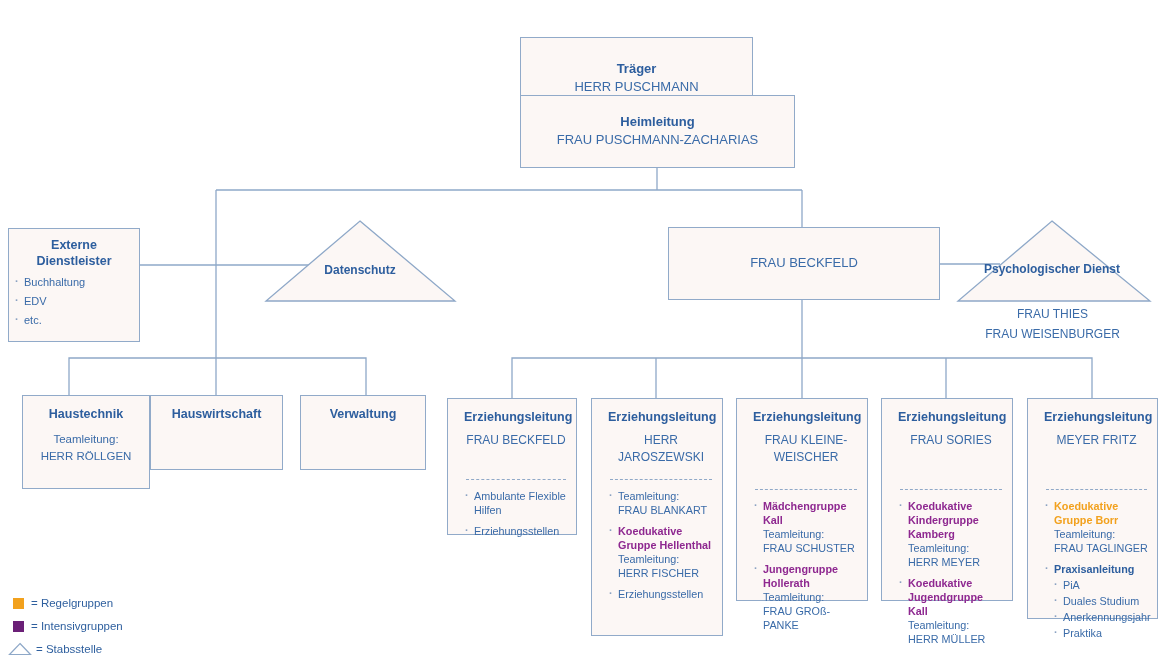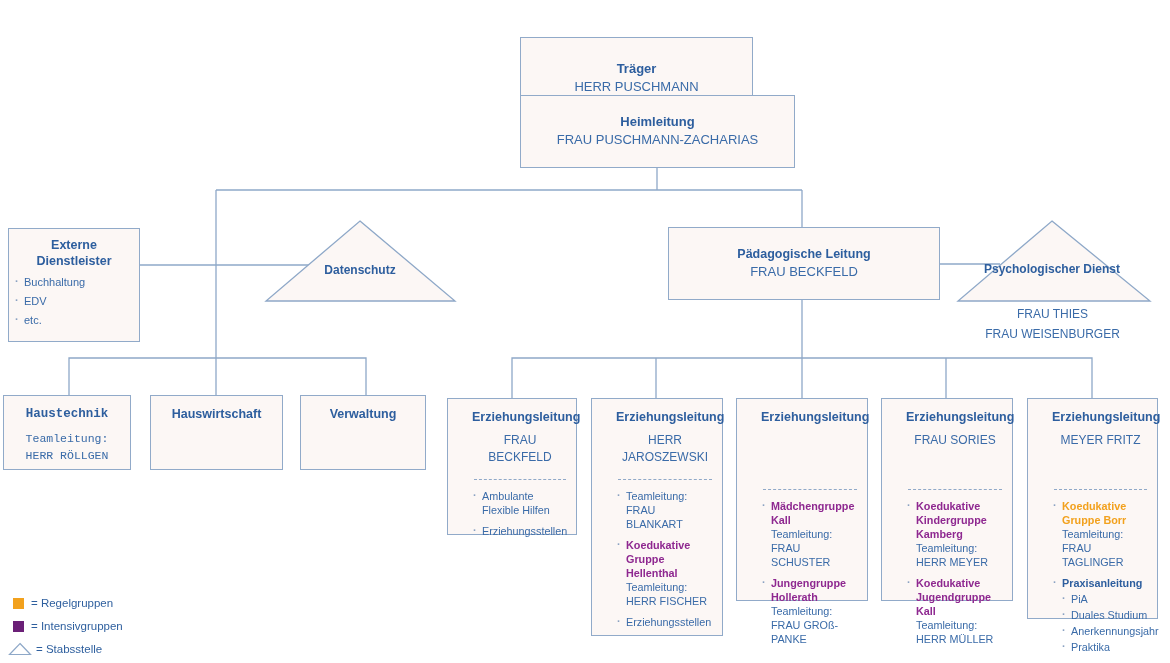--- a/index.html
+++ b/index.html
@@ -18,21 +18,21 @@
   .vcenter{display:flex;flex-direction:column;justify-content:center;height:100%;}
   
   .ext-title{font-weight:bold;color:#2d5e9e;font-size:12.5px;line-height:1.3;text-align:center;margin-top:8px;}
   .ext-items{text-align:left;margin:6px 4px 0 6px;font-size:11px;color:#3a6ba8;}
   .ext-item{position:relative;padding-left:9px;margin-bottom:7px;}
   .ext-item::before{content:"\00B7";position:absolute;left:0;top:-1px;color:#8aa2c2;font-weight:bold;}
   
   .admin .title{font-size:12.5px;margin-top:10px;}
   .admin .team{font-size:11.5px;color:#3a6ba8;margin-top:8px;line-height:1.45;}
   
-  .erz{text-align:left;padding:8px 8px 6px 24px;}
+  .erz{text-align:left;padding:8px 8px 6px 16px;}
   .erz-head{min-height:62px;text-align:center;}
   .erz-head .title{font-size:12.5px;margin-top:2px;}
   .erz-head .pname{margin-top:6px;font-size:12px;}
   .erz .divider{border:none;border-top:1px dashed #90a9c8;margin:8px 2px 9px 2px;}
   .entry{position:relative;padding-left:10px;margin-bottom:7px;font-size:10.8px;line-height:1.3;color:#3a6ba8;}
   .entry::before{content:"\00B7";position:absolute;left:1px;top:-1px;color:#8aa2c2;font-weight:bold;}
   .group-name{font-weight:bold;}
   .group-name.regelgruppe{color:#f2a11d;}
   .group-name.intensivgruppe{color:#8e2890;}
   .group-name.plain{font-weight:normal;color:#3a6ba8;}
@@ -100,32 +100,31 @@
       <div class="ext-item">Buchhaltung</div>
       <div class="ext-item">EDV</div>
       <div class="ext-item">etc.</div>
     </div>
   </div>
 
   <div class="tri-label" style="left:295px;top:262px;width:130px;">Datenschutz</div>
 
   <div class="node" style="left:668px;top:227px;width:272px;height:73px;">
     <div class="vcenter">
-      <div class="title" style="font-size:12.5px;">Pädagogische Leitung</div>
       <div class="pname">FRAU BECKFELD</div>
     </div>
   </div>
 
   <div class="tri-label" style="left:977px;top:261px;width:150px;">Psychologischer Dienst</div>
   <div class="tri-names" style="left:940px;top:305px;width:225px;">
     <div>FRAU THIES</div>
     <div>FRAU WEISENBURGER</div>
   </div>
 
-  <div class="node admin" style="left:3px;top:395px;width:128px;height:75px;font-family:Liberation Mono, monospace;">
+  <div class="node admin" style="left:22px;top:395px;width:128px;height:94px;">
     <div class="title">Haustechnik</div>
     <div class="team">
       <div>Teamleitung:</div>
       <div>HERR RÖLLGEN</div>
     </div>
   </div>
   <div class="node admin" style="left:150px;top:395px;width:133px;height:75px;">
     <div class="title">Hauswirtschaft</div>
   </div>
   <div class="node admin" style="left:300px;top:395px;width:126px;height:75px;">
@@ -162,20 +161,21 @@
       <div class="team-line">HERR FISCHER</div>
     </div>
     <div class="entry">
       <div class="group-name plain">Erziehungsstellen</div>
     </div>
   </div>
 
   <div class="node erz" style="left:736px;top:398px;width:132px;height:203px;">
     <div class="erz-head" style="min-height:72px;">
       <div class="title">Erziehungsleitung</div>
+      <div class="pname">FRAU KLEINE-WEISCHER</div>
     </div>
     <hr class="divider">
     <div class="entry">
       <div class="group-name intensivgruppe">Mädchengruppe Kall</div>
       <div class="team-line">Teamleitung:</div>
       <div class="team-line">FRAU SCHUSTER</div>
     </div>
     <div class="entry">
       <div class="group-name intensivgruppe">Jungengruppe Hollerath</div>
       <div class="team-line">Teamleitung:</div>

